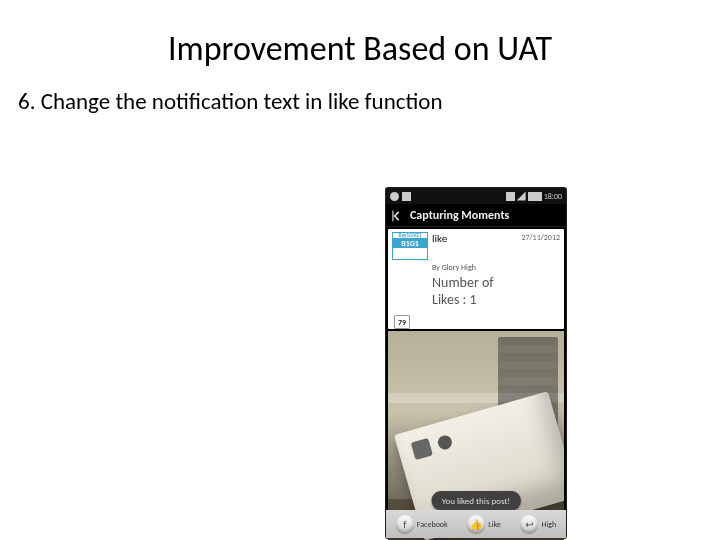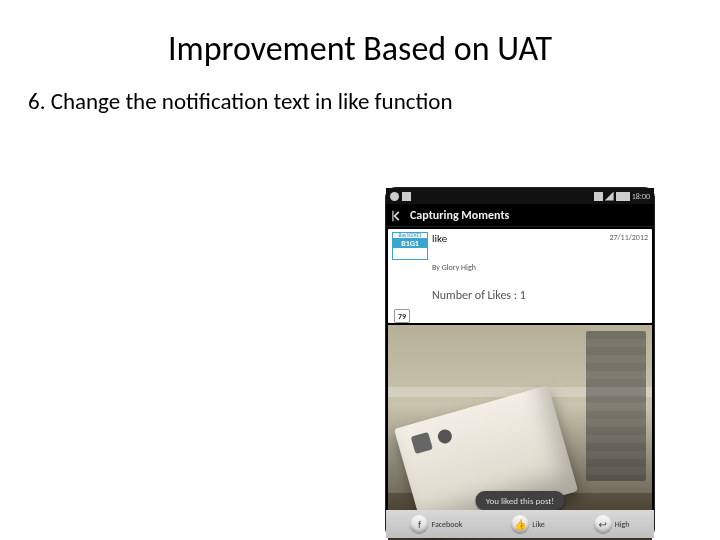--- a/index.html
+++ b/index.html
@@ -1,36 +1,36 @@
 <!DOCTYPE html>
 <html><head>
 <meta charset="utf-8">
 <style>
 html,body{margin:0;padding:0;width:720px;height:540px;background:#fff;font-family:Calibri,Arial,sans-serif;color:#000;overflow:hidden}
 .slide{width:720px;height:540px;position:relative}
 .title{font-size:34px;text-align:center;margin:28px 0 18px 0;font-weight:400}
-.bullet{font-size:23px;margin:0 0 6px 28px}
-.phone{position:absolute;left:386px;top:160px;width:268px;height:350px;background:#000;border-radius:10px;box-shadow:0 0 0 1px #222}
+.bullet{font-size:23px;margin:0 0 6px 18px}
+.phone{position:absolute;left:386px;top:160px;width:180px;height:350px;background:#000;border-radius:2px;box-shadow:0 0 0 1px #222}
 .statusbar{height:16px;background:#111;display:flex;justify-content:flex-end;align-items:center;gap:2px;padding:0 4px;color:#ccc;font-size:8px}
 .statusbar .left{margin-right:auto;display:flex;gap:3px}
 .sicon{width:9px;height:9px;background:#ccc;display:inline-block}
 .sicon.tri{clip-path:polygon(0 100%,100% 100%,100% 0)}
 .sicon.round{border-radius:50%}
 .appbar{height:22px;background:#000;display:flex;align-items:center;gap:6px;padding:0 4px;border-bottom:1px solid #222}
 .backicon{width:14px;height:14px;display:inline-block}
 .backicon svg{width:14px;height:14px}
 .apptitle{color:#eee;font-size:12px;font-weight:600}
 .post{background:#fff;margin:2px;border-radius:1px}
 .posthdr{display:flex;padding:3px 4px 2px 4px;gap:4px;align-items:flex-start}
 .logo{width:34px;height:26px;background:#fff;border:1px solid #3aa6d0;display:flex;flex-direction:column;align-items:center;justify-content:flex-start;font-size:5px;line-height:1;color:#3aa6d0;font-weight:700}
 .logo .bot{background:#3aa6d0;color:#fff;width:100%;text-align:center;font-size:8px;padding:1px 0}
 .postmeta{flex:1;font-size:9px;color:#333}
 .postmeta .cap{font-size:11px;color:#111}
 .postmeta .by{color:#555;font-size:8px;margin-top:17px}
-.postmeta .likes{color:#555;font-size:12px;margin-top:16px}
+.postmeta .likes{color:#555;font-size:14px;margin-top:2px}
 .date{font-size:8px;color:#666}
 .counter{background:#fff;color:#222;font-size:8px;font-weight:700;padding:1px 3px;border:1px solid #999;display:inline-block;margin:2px 0 0 6px;border-radius:1px}
 .photo{margin:2px;height:228px;position:relative;background:linear-gradient(180deg,#b7b098 0%,#c9c3ad 35%,#8f8978 60%,#3c372d 100%);overflow:hidden}
 .projector{position:absolute;left:18px;top:80px;width:160px;height:110px;background:linear-gradient(180deg,#f3efe6,#d8d3c5);transform:rotate(-16deg);border-radius:4px;box-shadow:inset -10px -20px 20px rgba(0,0,0,.2),0 8px 14px rgba(0,0,0,.35)}
 .projector::before{content:"";position:absolute;left:14px;top:12px;width:18px;height:18px;background:#666;border-radius:3px}
 .projector::after{content:"";position:absolute;left:40px;top:14px;width:14px;height:14px;background:#555;border-radius:50%}
 .band{position:absolute;left:0;right:0;top:62px;height:10px;background:rgba(255,255,255,.25)}
 .chairs{position:absolute;right:6px;top:6px;width:60px;height:150px;background:repeating-linear-gradient(180deg,#2c2c2c 0 8px,#3a3a3a 8px 16px);opacity:.5;border-radius:2px}
 .floor{position:absolute;left:0;right:0;bottom:0;height:60px;background:linear-gradient(180deg,#5a5140,#2c271d)}
 .toast{position:absolute;left:50%;bottom:28px;transform:translateX(-50%);background:#404040;color:#ddd;font-size:9px;padding:4px 10px;border-radius:9px;white-space:nowrap;box-shadow:0 1px 2px rgba(0,0,0,.6)}

